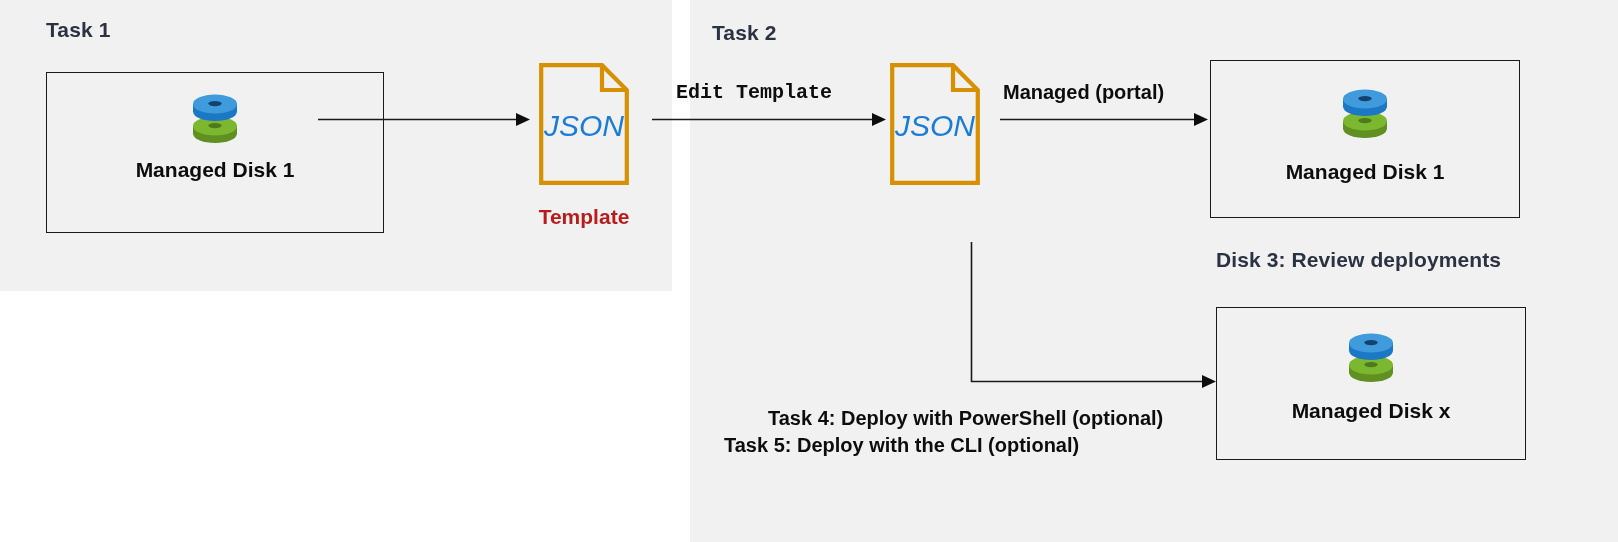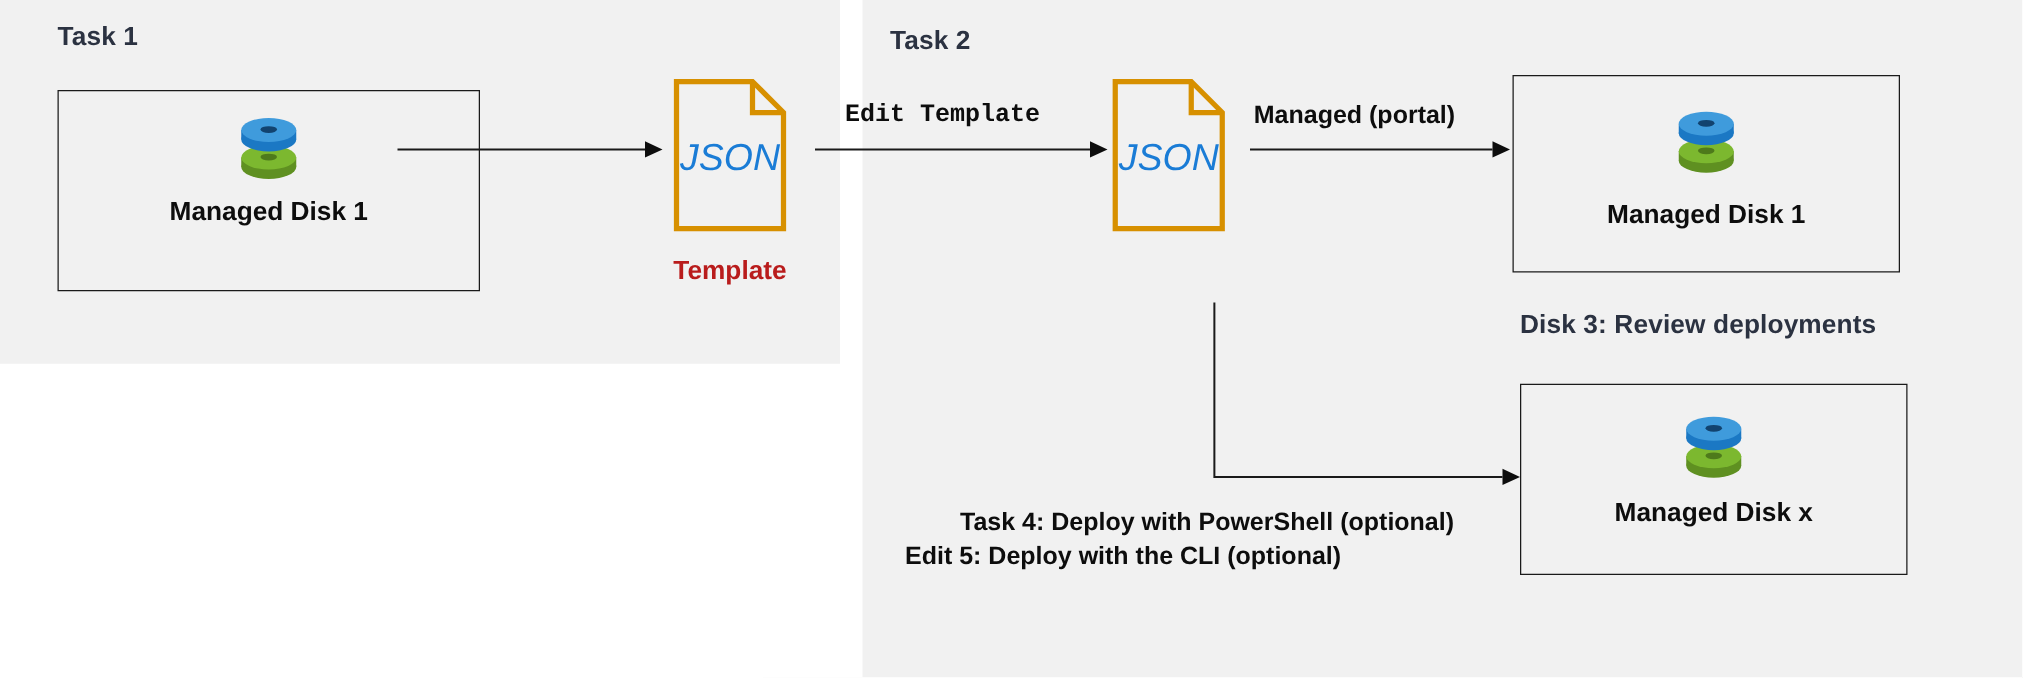--- a/index.html
+++ b/index.html
@@ -200,15 +200,15 @@
       <ellipse cx="28" cy="20.5" rx="22" ry="9.6" fill="#1b78c4"></ellipse>
       <rect x="6" y="13" width="44" height="7.5" fill="#1b78c4"></rect>
       <ellipse cx="28" cy="13" rx="22" ry="9.6" fill="#3f9bdc"></ellipse>
       <ellipse cx="28" cy="12.6" rx="6.6" ry="2.7" fill="#12436f"></ellipse>
     </svg>
   </div>
 
   <div class="box-caption" style="left:1216px; width:310px; top:399px;">Managed Disk x</div>
 
   <div class="black-label" style="left:724px; top:407px;margin-left:44px;">Task 4: Deploy with PowerShell (optional)</div>
-  <div class="black-label" style="left:724px; top:434px;">Edit 5: Deploy with the CLI (optional)</div>
+  <div class="black-label" style="left:724px; top:434px;">Task 5: Deploy with the CLI (optional)</div>
 
 </div>
 
 </body></html>

